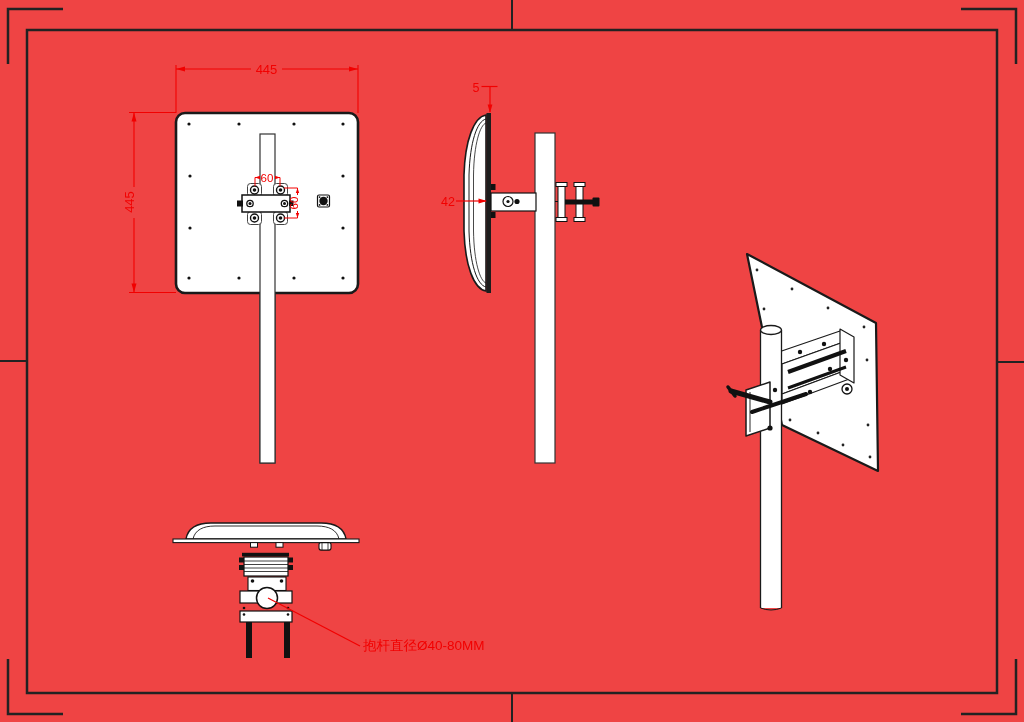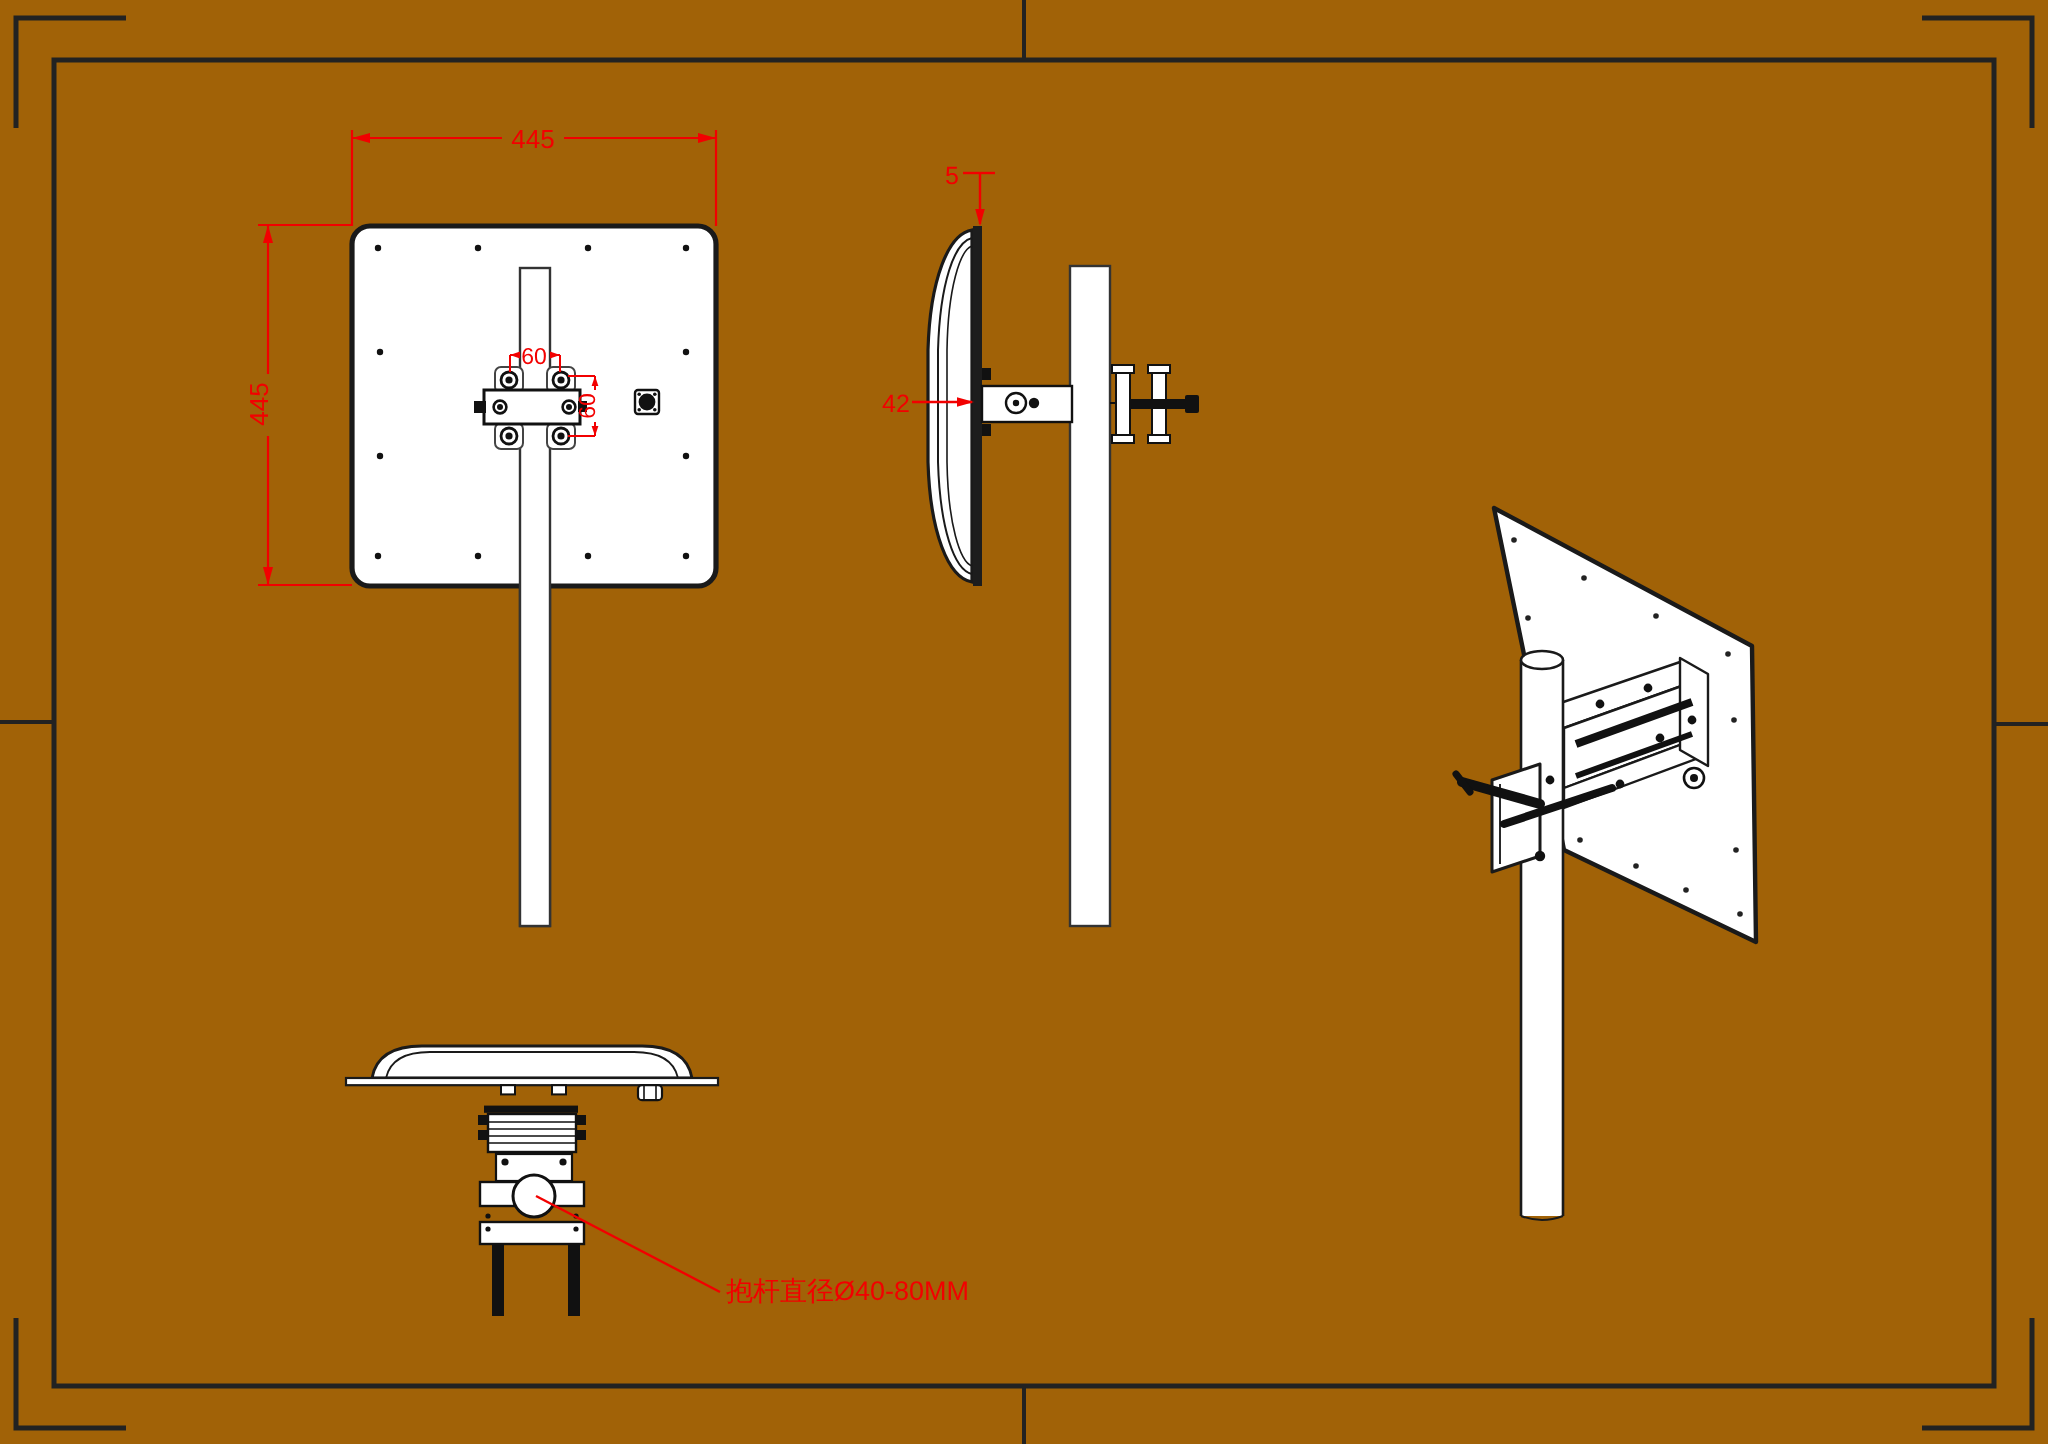--- a/index.html
+++ b/index.html
@@ -1,19 +1,19 @@
 <!DOCTYPE html>
 <html><head>
 <meta charset="utf-8">
 <style>
   html,body{margin:0;padding:0;background:#fff;}
   .sheet{
     position:relative;
     width:1024px;height:722px;
-    background:#a16207;
+    background:#ef4444;
     font-family:"Liberation Sans", sans-serif;
     overflow:hidden;
   }
   svg{position:absolute;left:0;top:0;display:block;}
   text{font-family:"Liberation Sans", sans-serif;}
   .dimtext{fill:#f20000;}
   .notetext{fill:#f20000;}
 </style>
 </head>
 <body>

